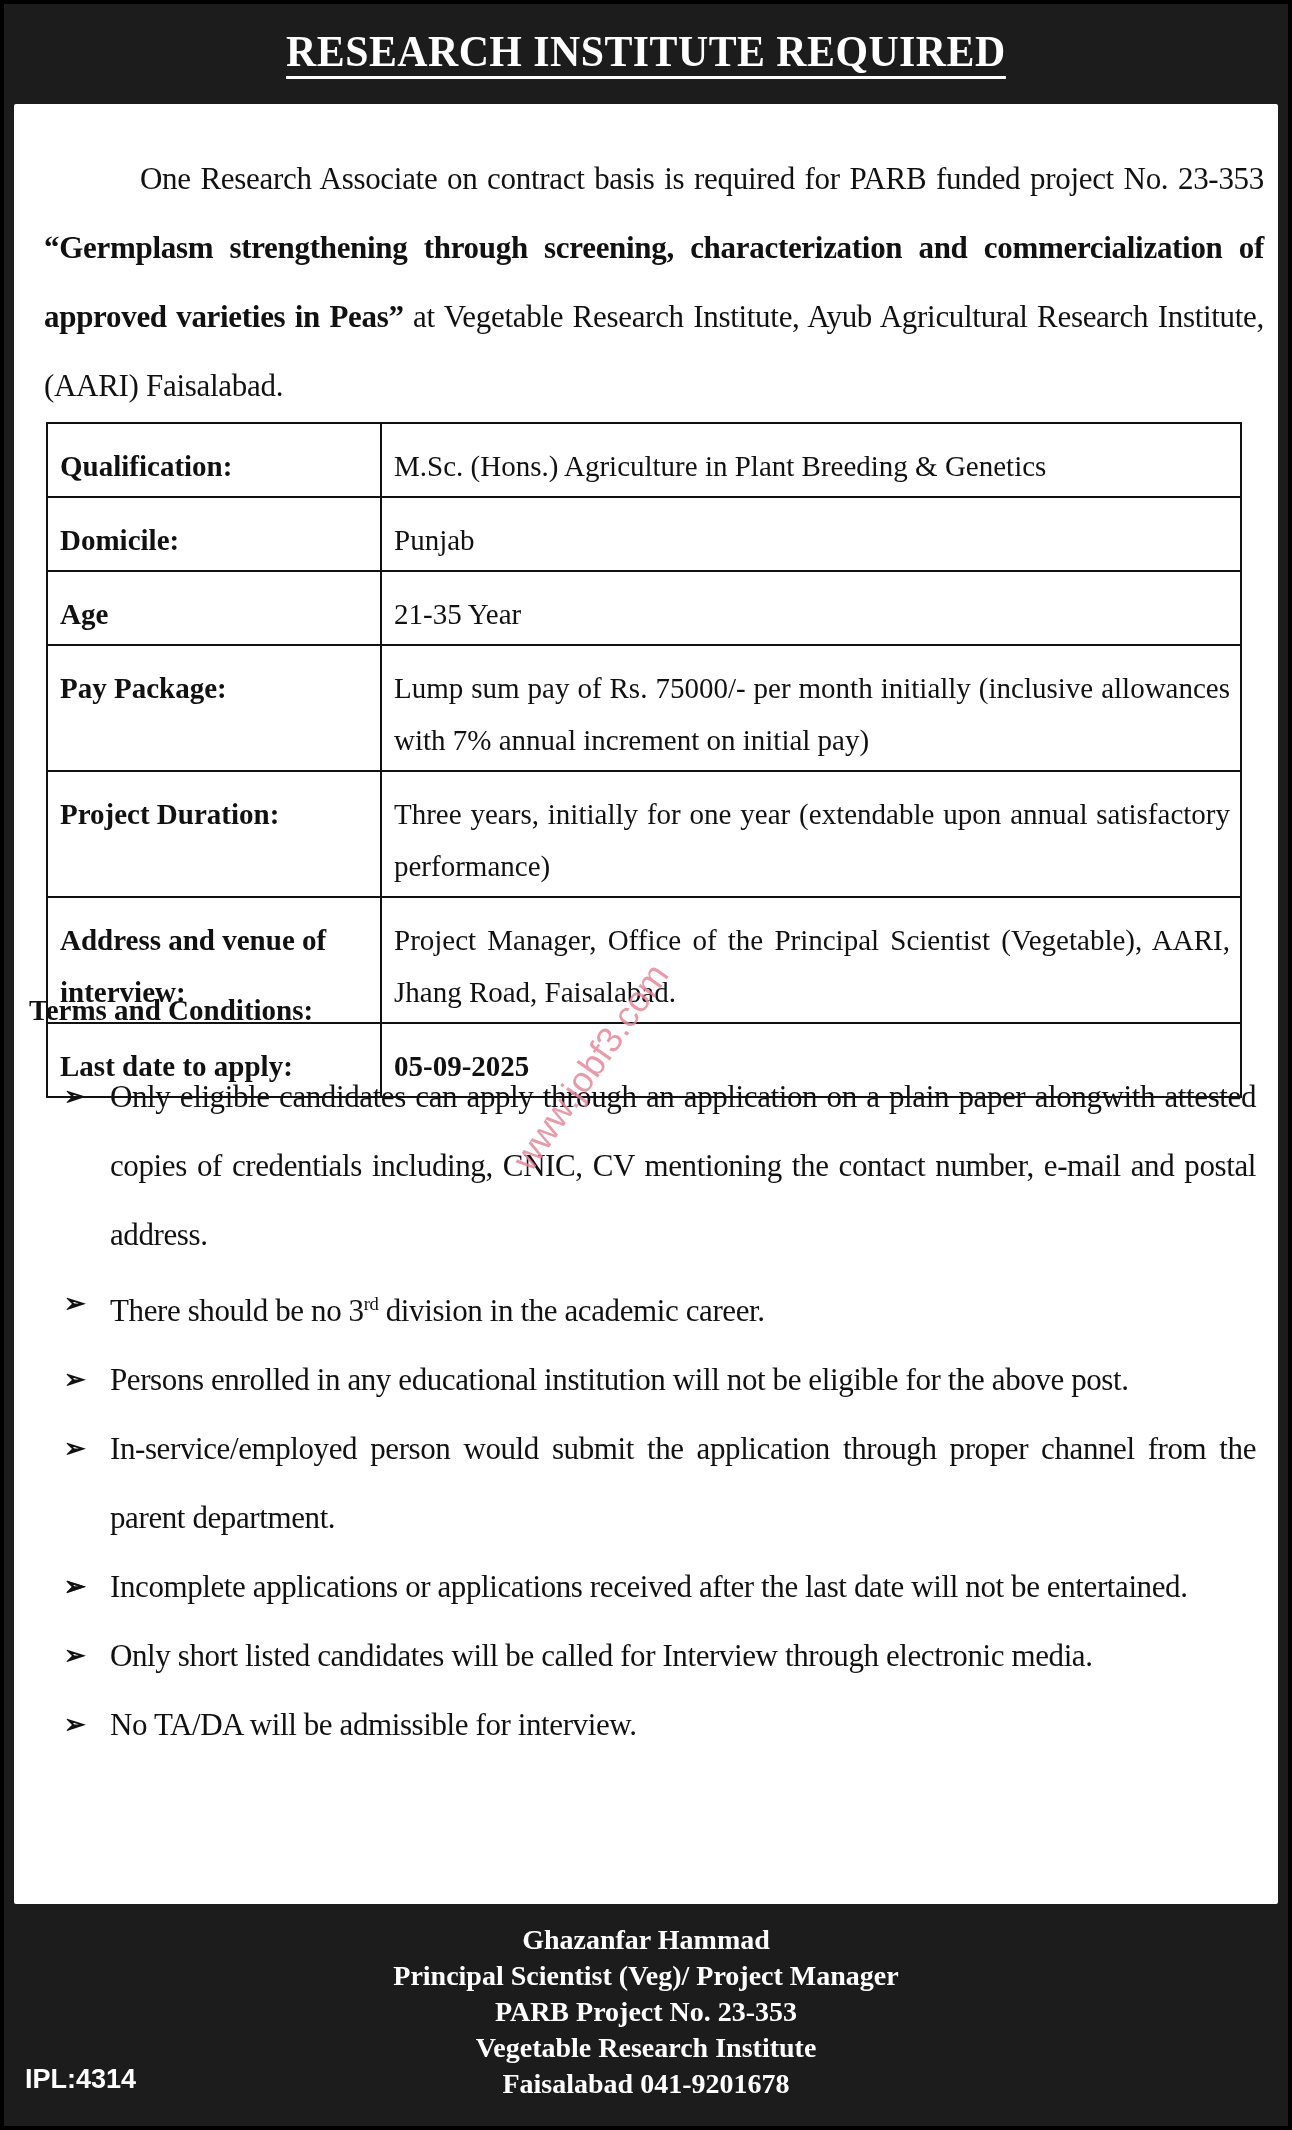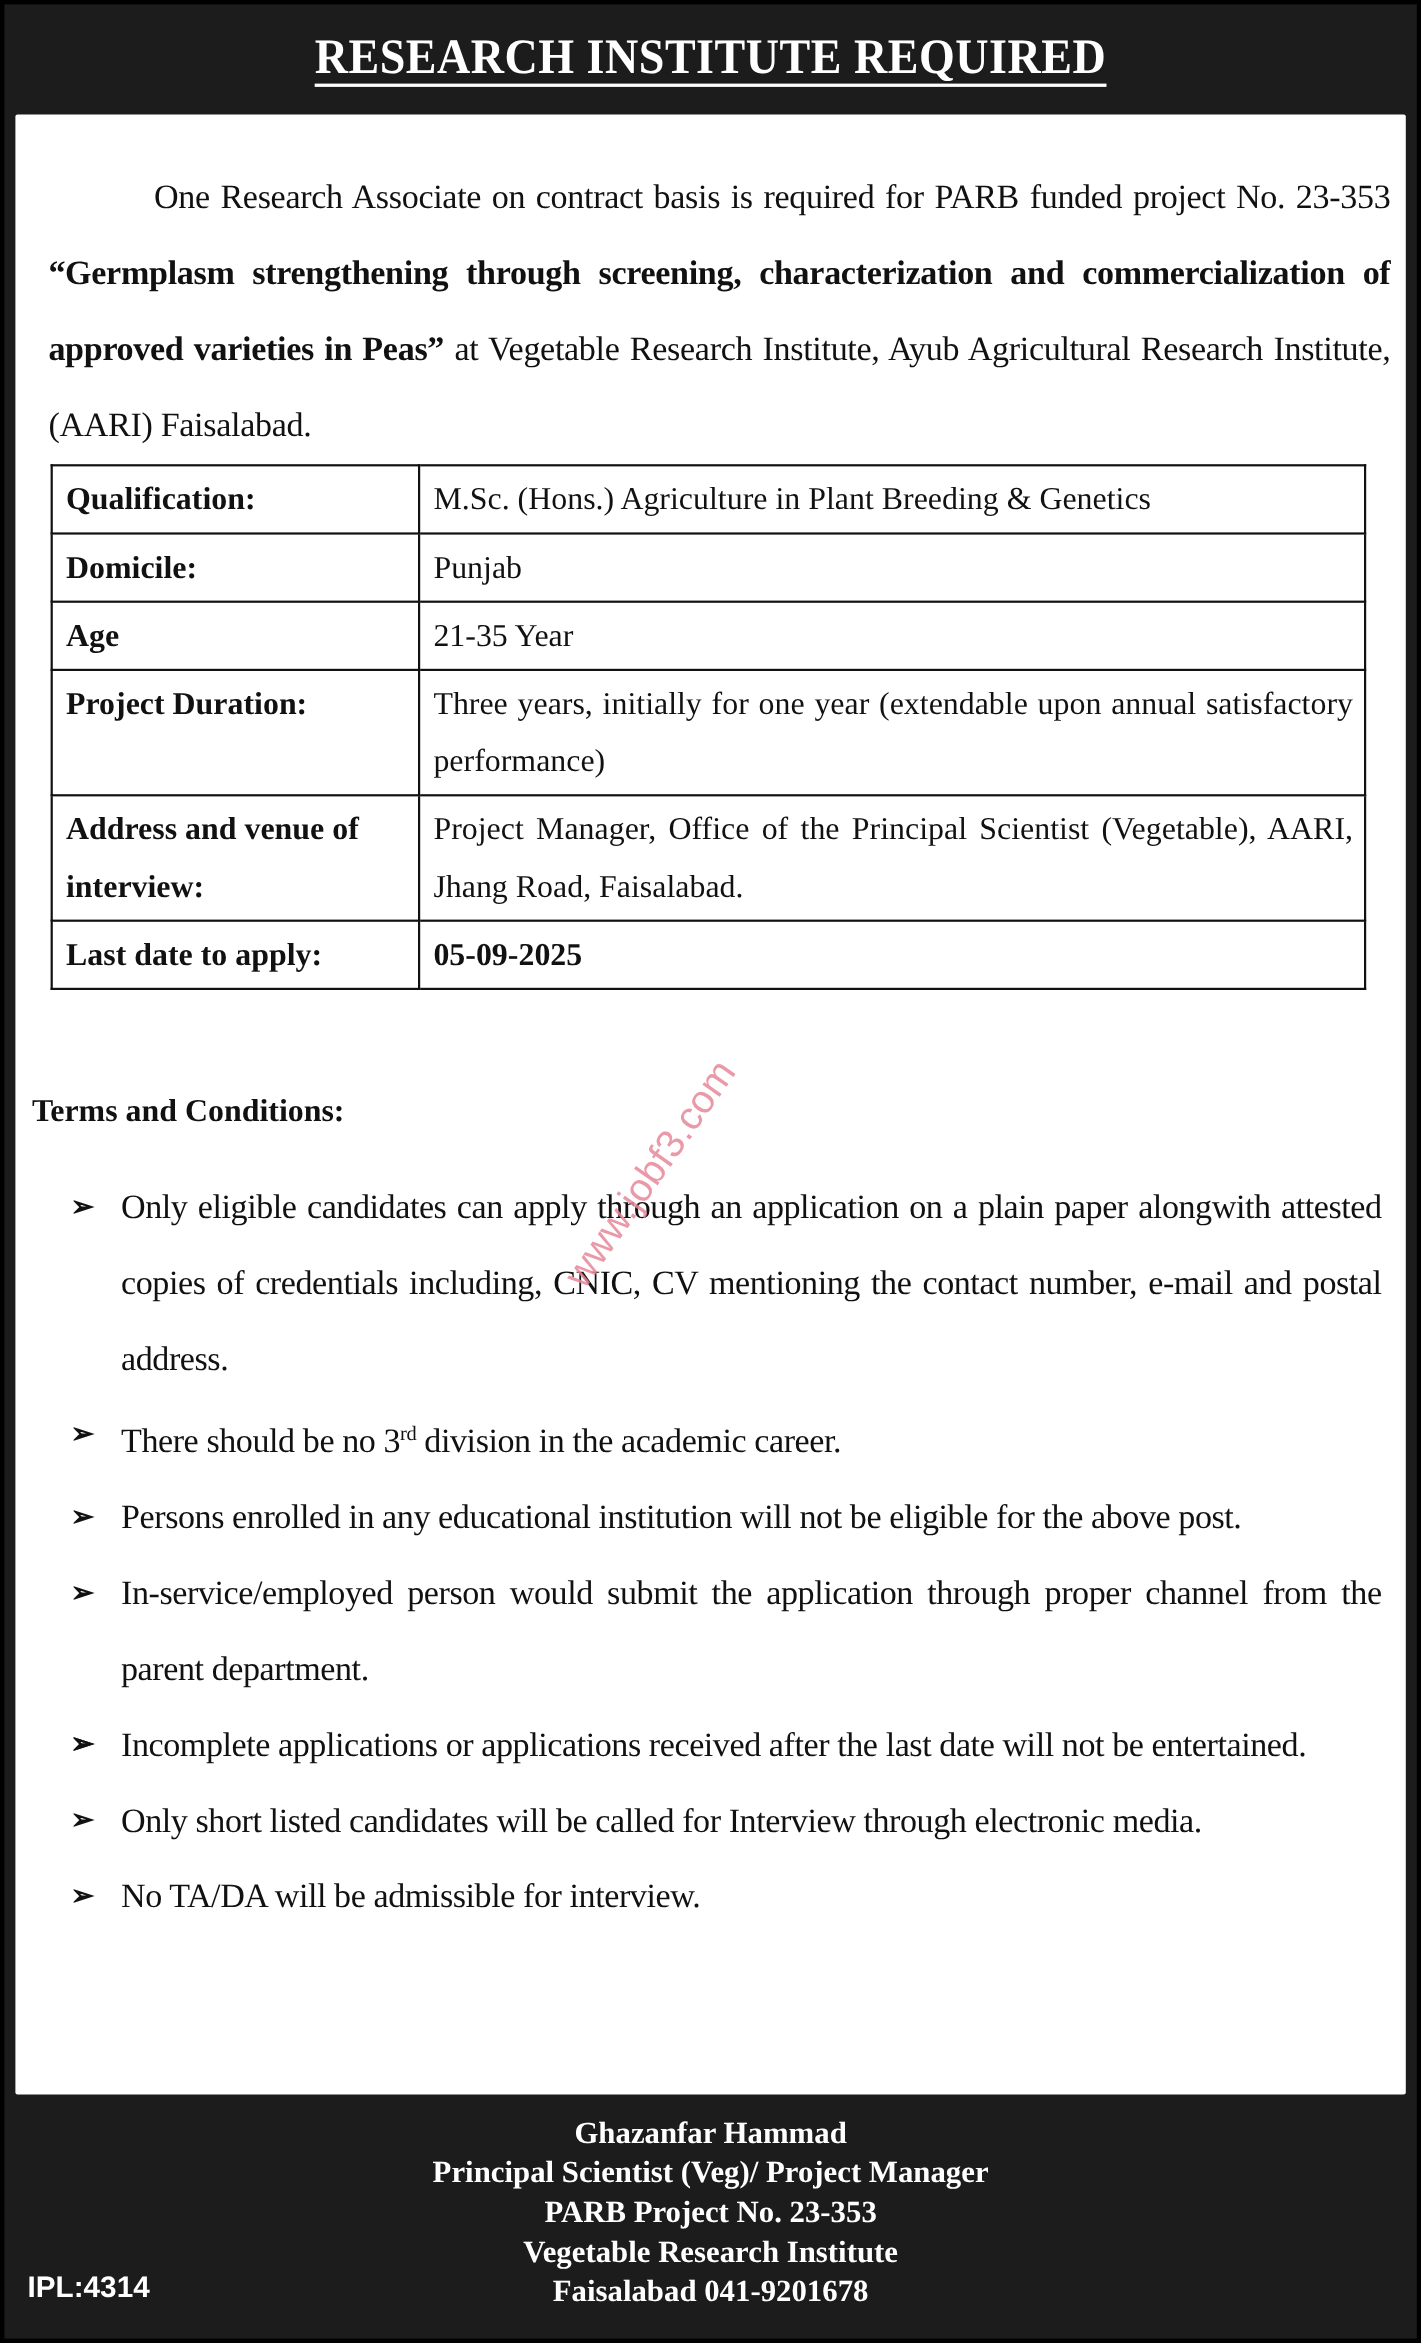--- a/index.html
+++ b/index.html
@@ -11,21 +11,21 @@
     .header { position: absolute; left: 0; top: 0; width: 1292px; height: 104px; display: flex; align-items: center; justify-content: center; }
     .header h1 { color: #ffffff; font-size: 45px; font-weight: 700; letter-spacing: 0.5px; border-bottom: 3px solid #fff; line-height: 50px; padding-bottom: 0; transform: scaleX(0.93); }
 
     .paper { position: absolute; left: 14px; top: 104px; width: 1264px; height: 1800px; background: #ffffff; border-radius: 2px; }
 
     .intro { position: absolute; left: 30px; top: 40px; width: 1220px; font-size: 31px; line-height: 69px; text-align: justify; letter-spacing: -0.3px; }
     .intro .indent { display: inline-block; width: 96px; }
     .intro b { font-weight: 700; }
 
     table.details { position: absolute; left: 32px; top: 318px; width: 1196px; border-collapse: collapse; font-size: 29px; }
-    table.details td { border: 2.5px solid #111; vertical-align: top; padding: 4px 10px 4px 12px; line-height: 52px; }
+    table.details td { border: 2.5px solid #111; vertical-align: top; padding: 16px 10px 4px 12px; line-height: 52px; }
     table.details td.label { width: 334px; font-weight: 700; }
     table.details td.value { text-align: justify; }
     table.details td.value.bold { font-weight: 700; margin-left: 24px; }
 
     .terms-title { position: absolute; left: 15px; top: 890px; font-size: 29px; font-weight: 700; }
 
     ul.terms { position: absolute; left: 50px; top: 958px; width: 1192px; list-style: none; font-size: 31px; letter-spacing: -0.4px; }
     ul.terms li { position: relative; padding-left: 46px; line-height: 69px; text-align: justify; }
     ul.terms li .bullet { position: absolute; left: 0; top: 0; font-size: 26px; line-height: 69px; font-weight: 700; }
 
@@ -58,20 +58,24 @@
       </tr>
       <tr>
         <td class="label">Domicile:</td>
         <td class="value">Punjab</td>
       </tr>
       <tr>
         <td class="label">Age</td>
         <td class="value">21-35 Year</td>
       </tr>
       <tr>
+        <td class="label">Pay Package:</td>
+        <td class="value">Lump sum pay of Rs. 75000/- per month initially (inclusive allowances with 7% annual increment on initial pay)</td>
+      </tr>
+      <tr>
         <td class="label">Project Duration:</td>
         <td class="value">Three years, initially for one year (extendable upon annual satisfactory performance)</td>
       </tr>
       <tr>
         <td class="label">Address and venue of interview:</td>
         <td class="value">Project Manager, Office of the Principal Scientist (Vegetable), AARI, Jhang Road, Faisalabad.</td>
       </tr>
       <tr>
         <td class="label">Last date to apply:</td>
         <td class="value bold">05-09-2025</td>

